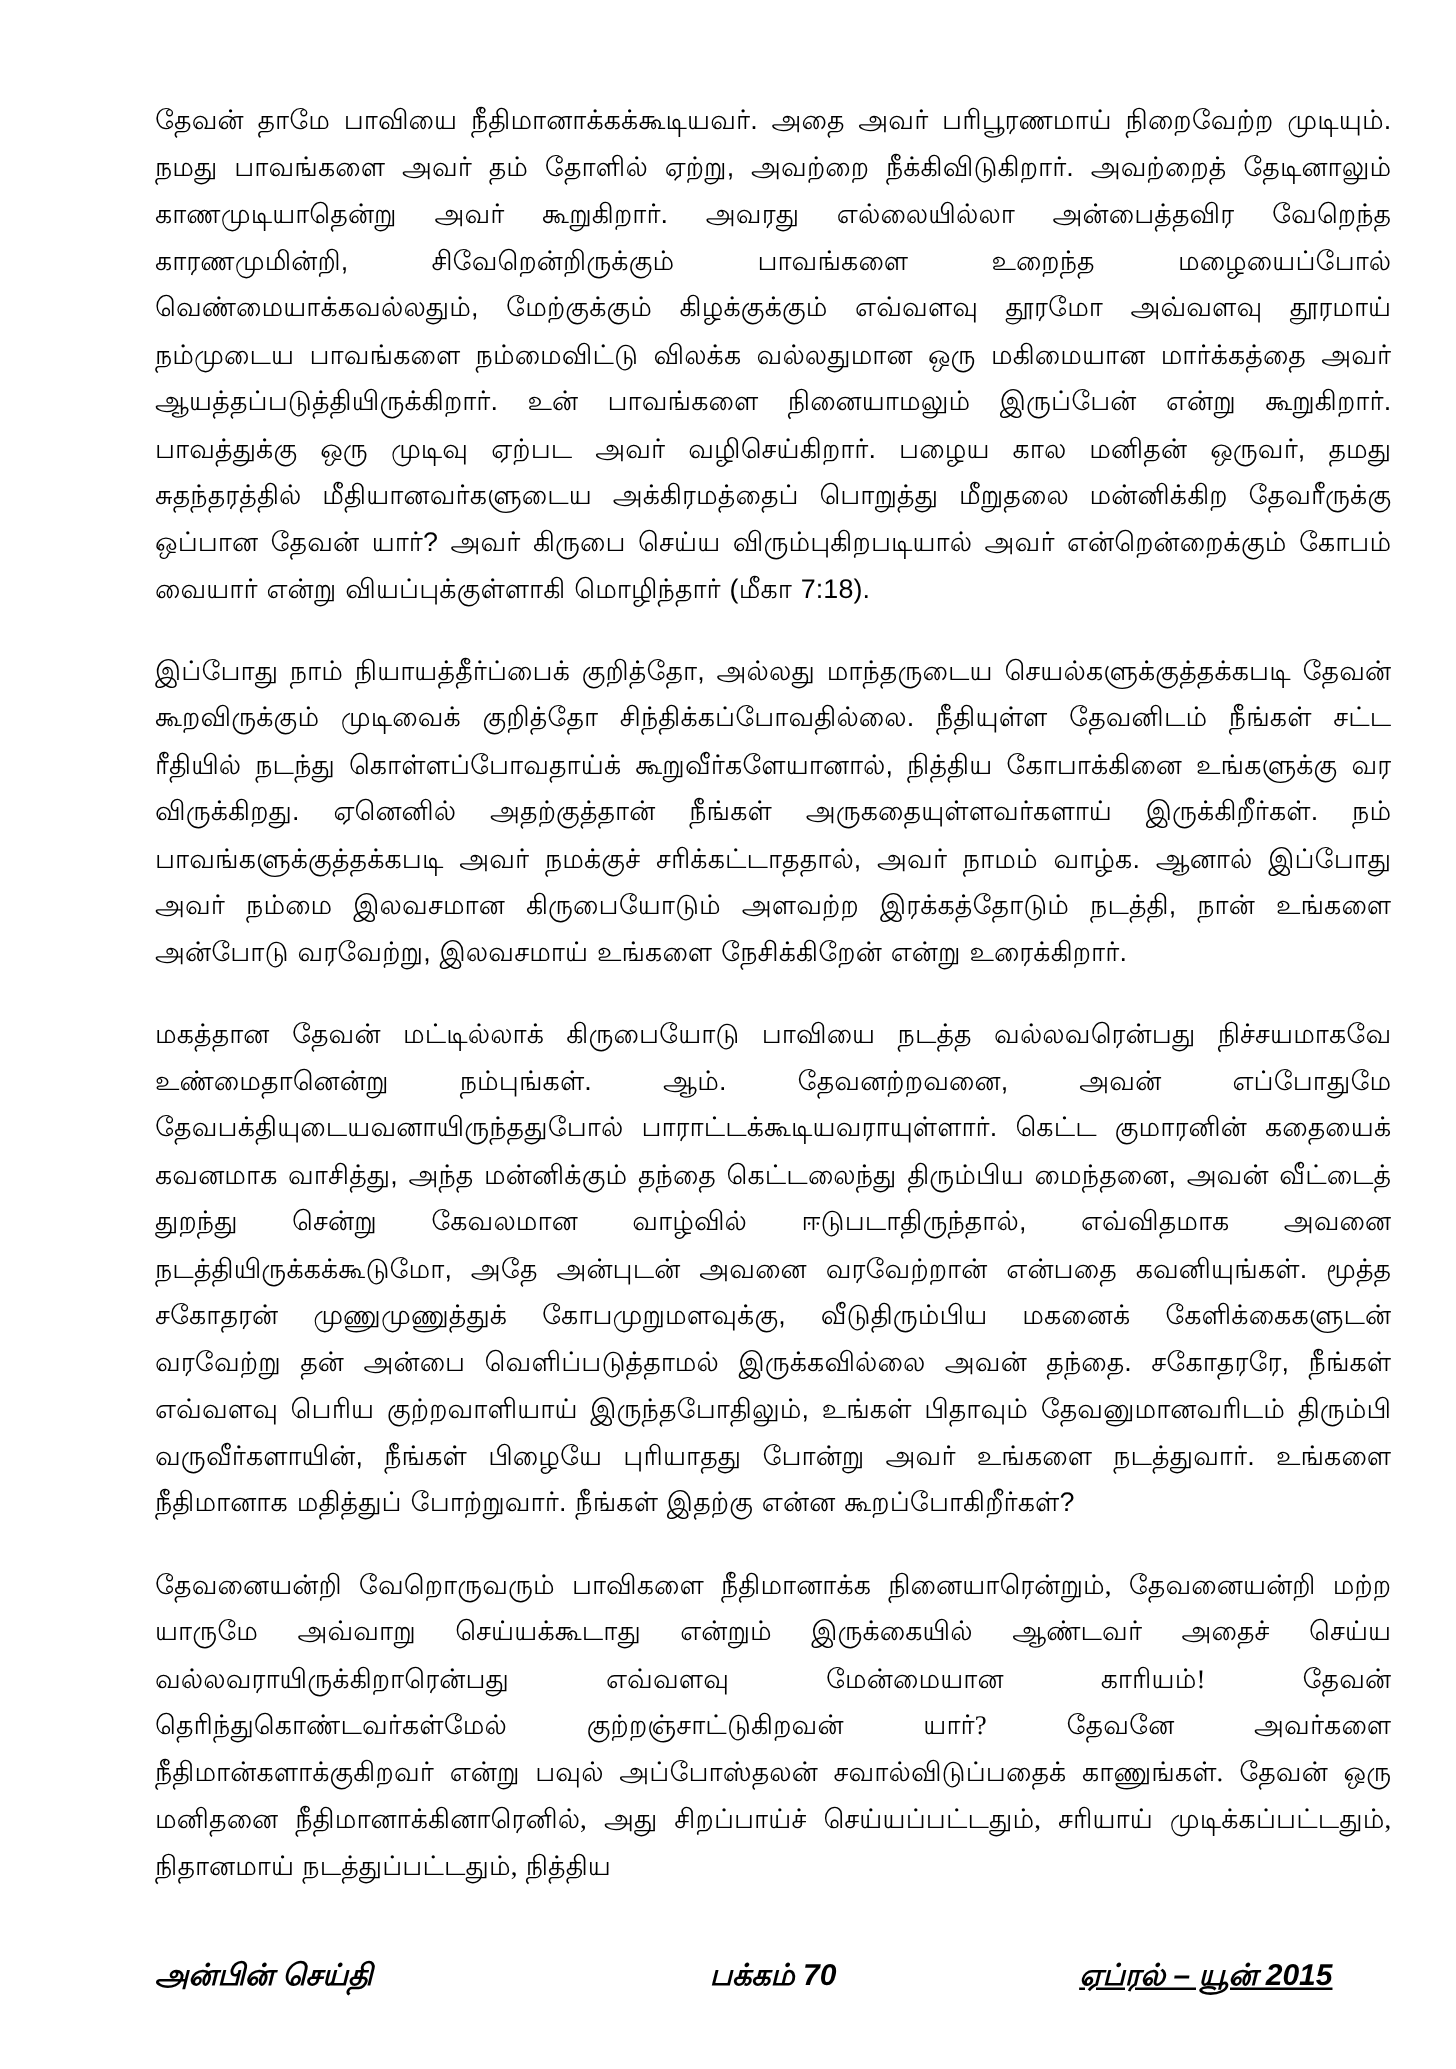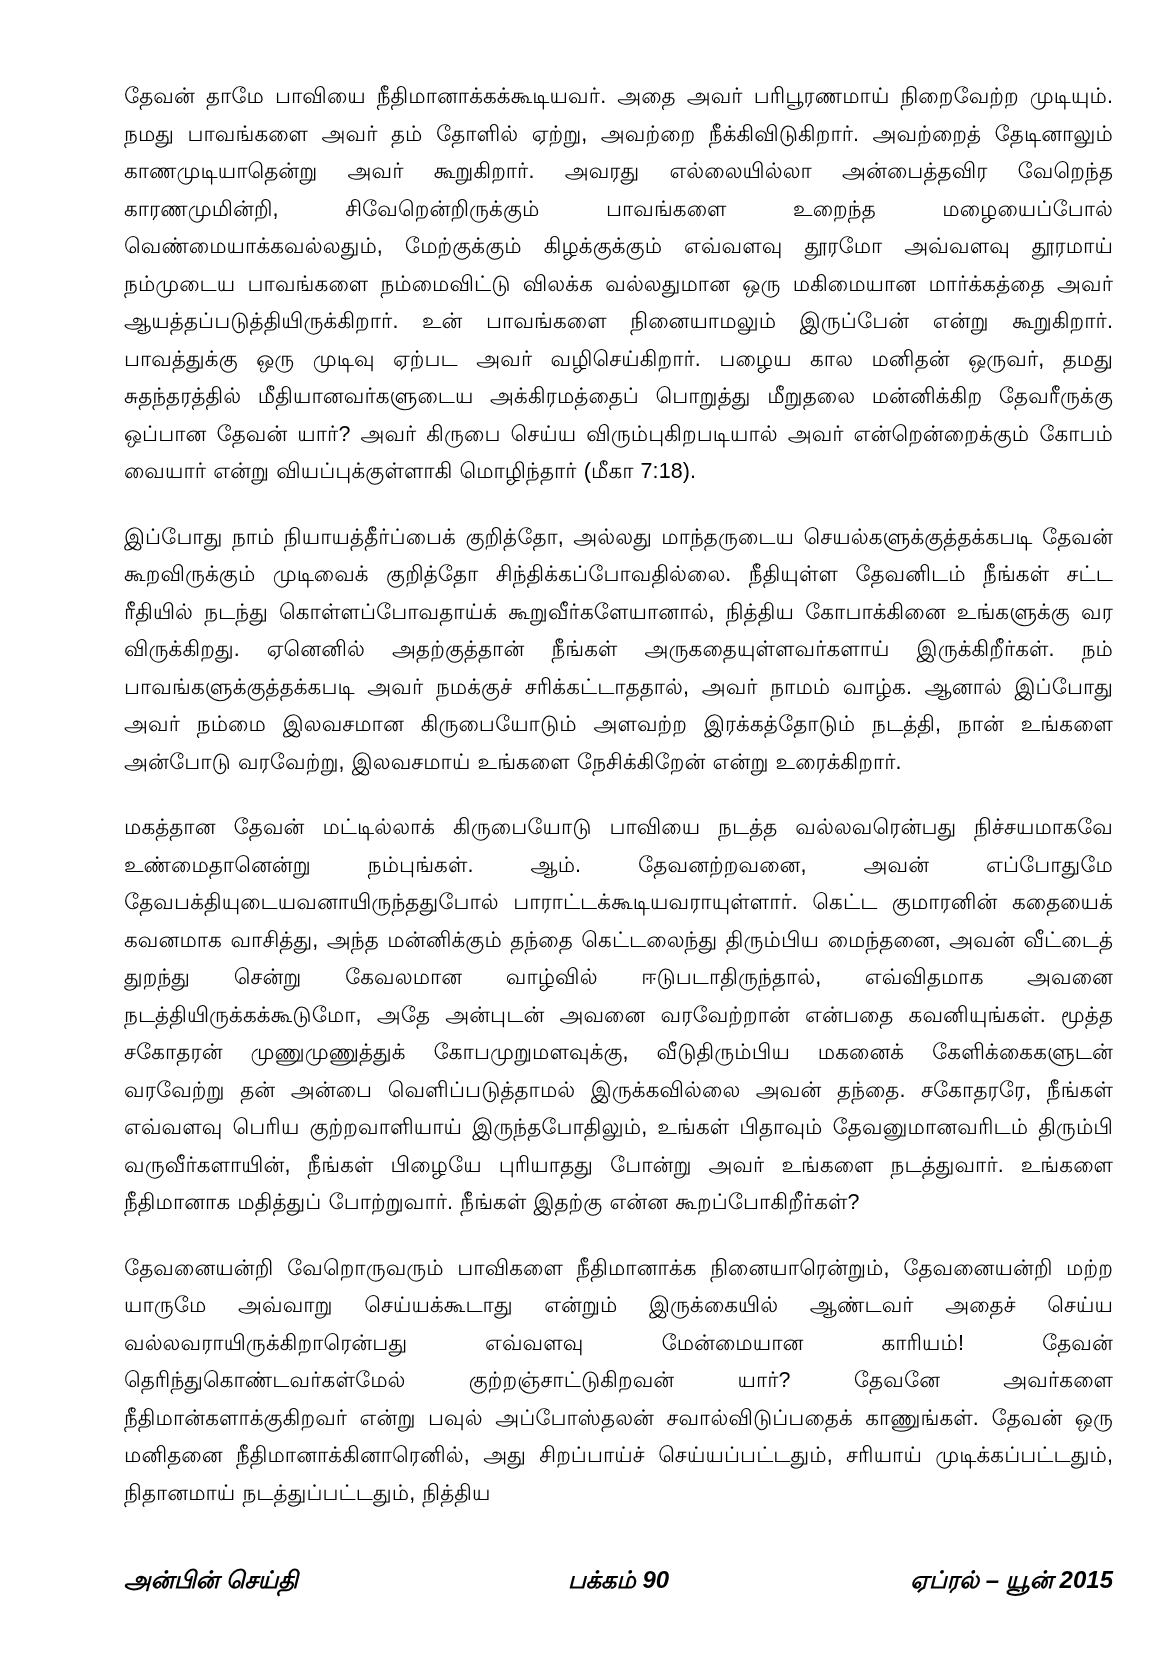--- a/index.html
+++ b/index.html
@@ -27,20 +27,21 @@
     margin: 0 0 28px 0;
     text-align: justify;
     text-justify: inter-word;
     font-size: 21.5px;
     line-height: 37.5px;
     letter-spacing: 0.1px;
     word-spacing: 1px;
   }
   .body-text p:last-child {
     margin-bottom: 0;
+    font-family: Liberation Serif, serif;
   }
   .footer {
     position: absolute;
     left: 88px;
     right: 88px;
     bottom: 58px;
     display: flex;
     align-items: baseline;
     font-size: 24px;
     font-style: italic;
@@ -51,34 +52,35 @@
     width: 30%;
     text-align: left;
   }
   .footer-center {
     flex: 1 1 auto;
     text-align: center;
   }
   .footer-right {
     flex: 0 0 auto;
     width: 30%;
-    text-align: right;
+    text-align: center;
+    text-decoration: underline;
   }
 </style>
 </head>
 <body>
 
 <div class="page">
 
   <div class="body-text">
     <p>தேவன் தாமே பாவியை நீதிமானாக்கக்கூடியவர். அதை அவர் பரிபூரணமாய் நிறைவேற்ற முடியும். நமது பாவங்களை அவர் தம் தோளில் ஏற்று, அவற்றை நீக்கிவிடுகிறார். அவற்றைத் தேடினாலும் காணமுடியாதென்று அவர் கூறுகிறார். அவரது எல்லையில்லா அன்பைத்தவிர வேறெந்த காரணமுமின்றி, சிவேறென்றிருக்கும் பாவங்களை உறைந்த மழையைப்போல் வெண்மையாக்கவல்லதும், மேற்குக்கும் கிழக்குக்கும் எவ்வளவு தூரமோ அவ்வளவு தூரமாய் நம்முடைய பாவங்களை நம்மைவிட்டு விலக்க வல்லதுமான ஒரு மகிமையான மார்க்கத்தை அவர் ஆயத்தப்படுத்தியிருக்கிறார். உன் பாவங்களை நினையாமலும் இருப்பேன் என்று கூறுகிறார். பாவத்துக்கு ஒரு முடிவு ஏற்பட அவர் வழிசெய்கிறார். பழைய கால மனிதன் ஒருவர், தமது சுதந்தரத்தில் மீதியானவர்களுடைய அக்கிரமத்தைப் பொறுத்து மீறுதலை மன்னிக்கிற தேவரீருக்கு ஒப்பான தேவன் யார்? அவர் கிருபை செய்ய விரும்புகிறபடியால் அவர் என்றென்றைக்கும் கோபம் வையார் என்று வியப்புக்குள்ளாகி மொழிந்தார் (மீகா 7:18).</p>
     <p>இப்போது நாம் நியாயத்தீர்ப்பைக் குறித்தோ, அல்லது மாந்தருடைய செயல்களுக்குத்தக்கபடி தேவன் கூறவிருக்கும் முடிவைக் குறித்தோ சிந்திக்கப்போவதில்லை. நீதியுள்ள தேவனிடம் நீங்கள் சட்ட ரீதியில் நடந்து கொள்ளப்போவதாய்க் கூறுவீர்களேயானால், நித்திய கோபாக்கினை உங்களுக்கு வர விருக்கிறது. ஏனெனில் அதற்குத்தான் நீங்கள் அருகதையுள்ளவர்களாய் இருக்கிறீர்கள். நம் பாவங்களுக்குத்தக்கபடி அவர் நமக்குச் சரிக்கட்டாததால், அவர் நாமம் வாழ்க. ஆனால் இப்போது அவர் நம்மை இலவசமான கிருபையோடும் அளவற்ற இரக்கத்தோடும் நடத்தி, நான் உங்களை அன்போடு வரவேற்று, இலவசமாய் உங்களை நேசிக்கிறேன் என்று உரைக்கிறார்.</p>
     <p>மகத்தான தேவன் மட்டில்லாக் கிருபையோடு பாவியை நடத்த வல்லவரென்பது நிச்சயமாகவே உண்மைதானென்று நம்புங்கள். ஆம். தேவனற்றவனை, அவன் எப்போதுமே தேவபக்தியுடையவனாயிருந்ததுபோல் பாராட்டக்கூடியவராயுள்ளார். கெட்ட குமாரனின் கதையைக் கவனமாக வாசித்து, அந்த மன்னிக்கும் தந்தை கெட்டலைந்து திரும்பிய மைந்தனை, அவன் வீட்டைத் துறந்து சென்று கேவலமான வாழ்வில் ஈடுபடாதிருந்தால், எவ்விதமாக அவனை நடத்தியிருக்கக்கூடுமோ, அதே அன்புடன் அவனை வரவேற்றான் என்பதை கவனியுங்கள். மூத்த சகோதரன் முணுமுணுத்துக் கோபமுறுமளவுக்கு, வீடுதிரும்பிய மகனைக் கேளிக்கைகளுடன் வரவேற்று தன் அன்பை வெளிப்படுத்தாமல் இருக்கவில்லை அவன் தந்தை. சகோதரரே, நீங்கள் எவ்வளவு பெரிய குற்றவாளியாய் இருந்தபோதிலும், உங்கள் பிதாவும் தேவனுமானவரிடம் திரும்பி வருவீர்களாயின், நீங்கள் பிழையே புரியாதது போன்று அவர் உங்களை நடத்துவார். உங்களை நீதிமானாக மதித்துப் போற்றுவார். நீங்கள் இதற்கு என்ன கூறப்போகிறீர்கள்?</p>
     <p>தேவனையன்றி வேறொருவரும் பாவிகளை நீதிமானாக்க நினையாரென்றும், தேவனையன்றி மற்ற யாருமே அவ்வாறு செய்யக்கூடாது என்றும் இருக்கையில் ஆண்டவர் அதைச் செய்ய வல்லவராயிருக்கிறாரென்பது எவ்வளவு மேன்மையான காரியம்! தேவன் தெரிந்துகொண்டவர்கள்மேல் குற்றஞ்சாட்டுகிறவன் யார்? தேவனே அவர்களை நீதிமான்களாக்குகிறவர் என்று பவுல் அப்போஸ்தலன் சவால்விடுப்பதைக் காணுங்கள். தேவன் ஒரு மனிதனை நீதிமானாக்கினாரெனில், அது சிறப்பாய்ச் செய்யப்பட்டதும், சரியாய் முடிக்கப்பட்டதும், நிதானமாய் நடத்துப்பட்டதும், நித்திய</p>
   </div>
 
   <div class="footer">
     <div class="footer-left">அன்பின் செய்தி</div>
-    <div class="footer-center">பக்கம் 90</div>
+    <div class="footer-center">பக்கம் 70</div>
     <div class="footer-right">ஏப்ரல் – யூன் 2015</div>
   </div>
 
 </div>
 
 </body></html>

